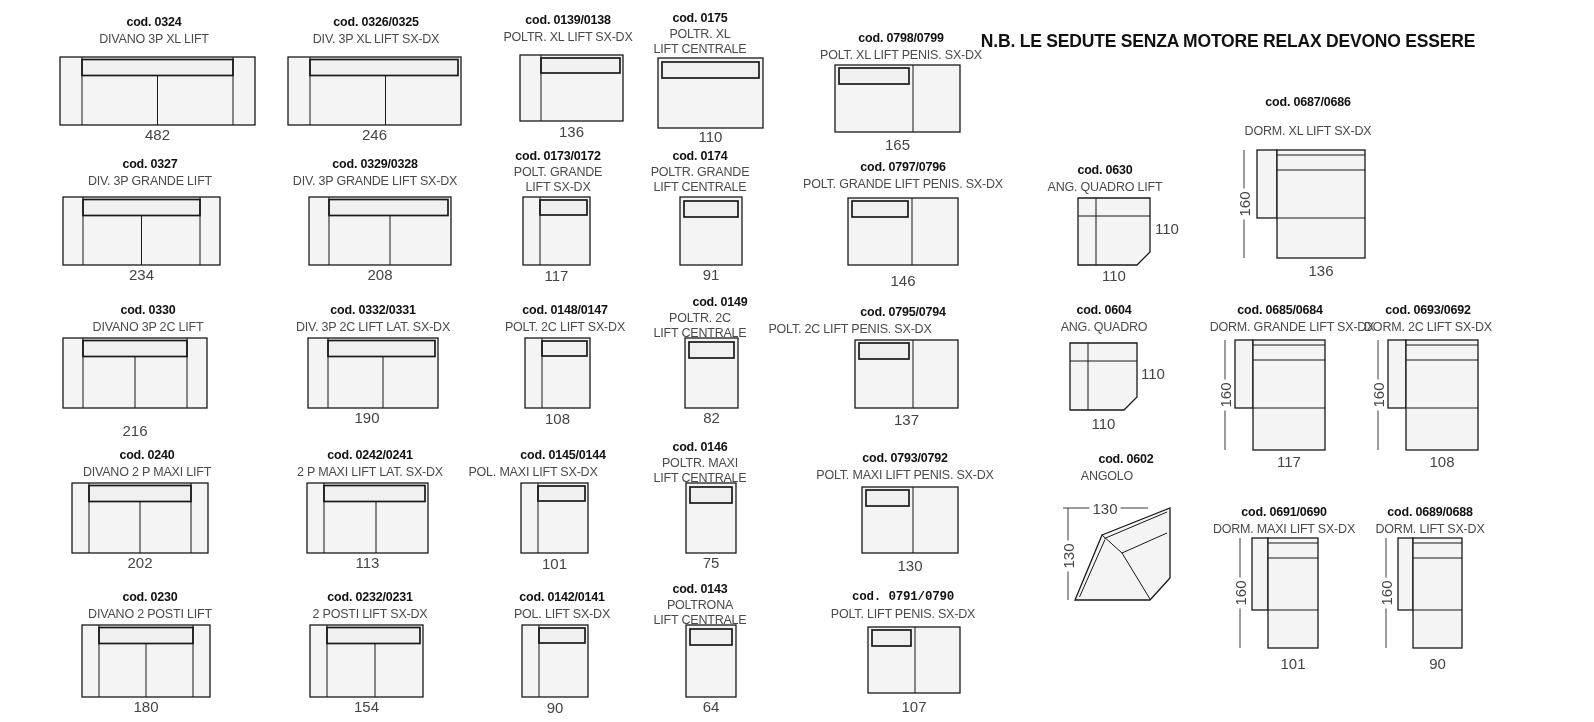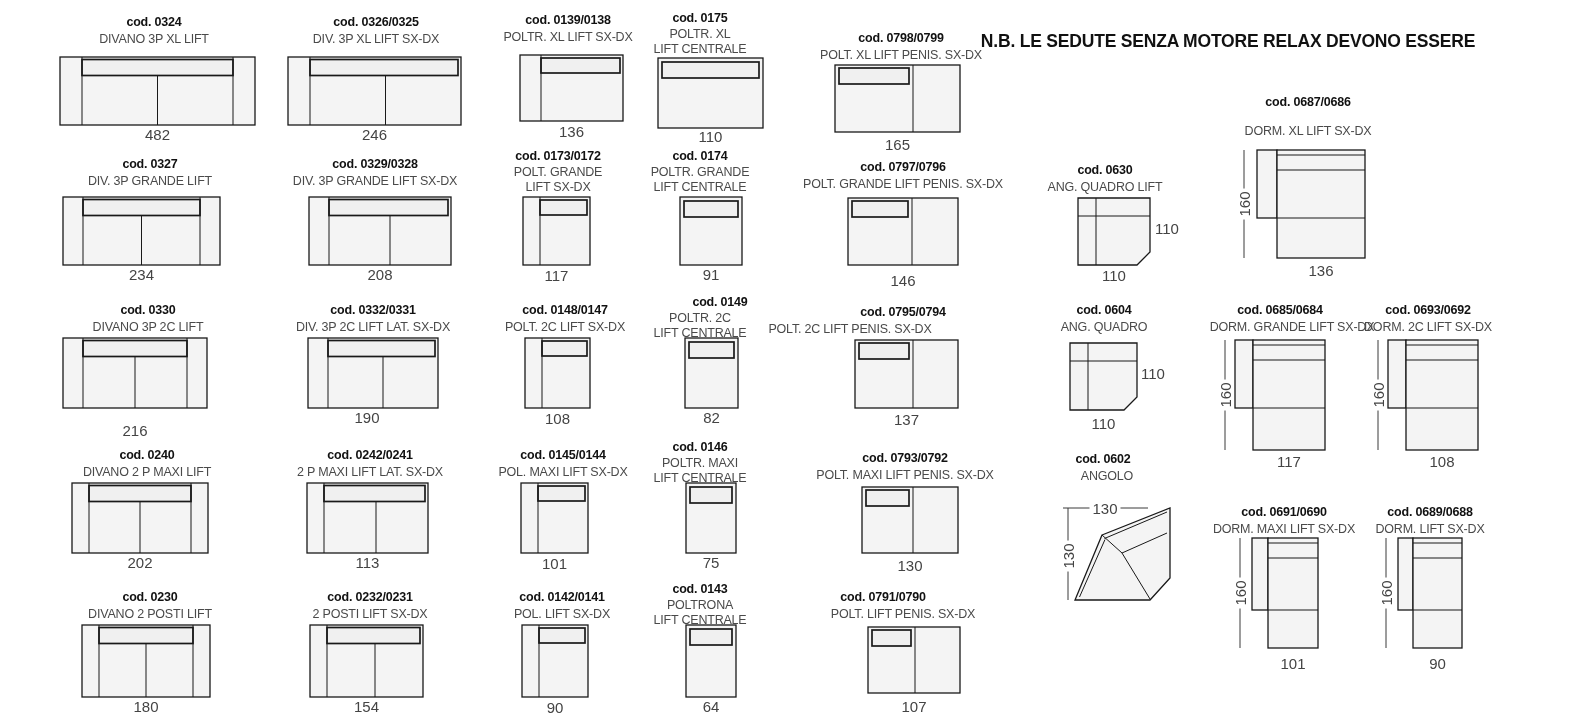--- a/index.html
+++ b/index.html
@@ -278,21 +278,21 @@
     <div class="t-code" style="left: 903px; top: 306px;">cod. 0795/0794</div>
     <div class="t-name" style="left: 850px; top: 323px;">POLT. 2C LIFT PENIS. SX-DX</div>
     <div class="t-dim" style="left: 906.5px; top: 412px;">137</div>
     <div class="t-code" style="left: 147px; top: 449px;">cod. 0240</div>
     <div class="t-name" style="left: 147px; top: 466px;">DIVANO 2 P MAXI LIFT</div>
     <div class="t-dim" style="left: 140px; top: 555px;">202</div>
     <div class="t-code" style="left: 370px; top: 449px;">cod. 0242/0241</div>
     <div class="t-name" style="left: 370px; top: 466px;">2 P MAXI LIFT LAT. SX-DX</div>
     <div class="t-dim" style="left: 367.5px; top: 555px;">113</div>
     <div class="t-code" style="left: 563px; top: 449px;">cod. 0145/0144</div>
-    <div class="t-name" style="left: 563px; top: 466px;">POL. MAXI LIFT SX-DX</div>
+    <div class="t-name" style="left: 533px; top: 466px;">POL. MAXI LIFT SX-DX</div>
     <div class="t-dim" style="left: 554.5px; top: 556px;">101</div>
     <div class="t-code" style="left: 700px; top: 441px;">cod. 0146</div>
     <div class="t-name" style="left: 700px; top: 457px;">POLTR. MAXI</div>
     <div class="t-name" style="left: 700px; top: 472px;">LIFT CENTRALE</div>
     <div class="t-dim" style="left: 711px; top: 555px;">75</div>
     <div class="t-code" style="left: 905px; top: 452px;">cod. 0793/0792</div>
     <div class="t-name" style="left: 905px; top: 469px;">POLT. MAXI LIFT PENIS. SX-DX</div>
     <div class="t-dim" style="left: 910px; top: 558px;">130</div>
     <div class="t-code" style="left: 150px; top: 591px;">cod. 0230</div>
     <div class="t-name" style="left: 150px; top: 608px;">DIVANO 2 POSTI LIFT</div>
@@ -300,32 +300,32 @@
     <div class="t-code" style="left: 370px; top: 591px;">cod. 0232/0231</div>
     <div class="t-name" style="left: 370px; top: 608px;">2 POSTI LIFT SX-DX</div>
     <div class="t-dim" style="left: 366.5px; top: 699px;">154</div>
     <div class="t-code" style="left: 562px; top: 591px;">cod. 0142/0141</div>
     <div class="t-name" style="left: 562px; top: 608px;">POL. LIFT SX-DX</div>
     <div class="t-dim" style="left: 555px; top: 700px;">90</div>
     <div class="t-code" style="left: 700px; top: 583px;">cod. 0143</div>
     <div class="t-name" style="left: 700px; top: 599px;">POLTRONA</div>
     <div class="t-name" style="left: 700px; top: 614px;">LIFT CENTRALE</div>
     <div class="t-dim" style="left: 711px; top: 699px;">64</div>
-    <div class="t-code" style="left: 883px; top: 591px;">cod. 0791/0790</div>
+    <div class="t-code" style="left: 903px; top: 591px; font-family: Liberation Mono, monospace;">cod. 0791/0790</div>
     <div class="t-name" style="left: 903px; top: 608px;">POLT. LIFT PENIS. SX-DX</div>
     <div class="t-dim" style="left: 914px; top: 699px;">107</div>
     <div class="t-code" style="left: 1105px; top: 164px;">cod. 0630</div>
     <div class="t-name" style="left: 1105px; top: 181px;">ANG. QUADRO LIFT</div>
     <div class="t-dim-l" style="left: 1155px; top: 221px;">110</div>
     <div class="t-dim" style="left: 1114px; top: 268px;">110</div>
     <div class="t-code" style="left: 1104px; top: 304px;">cod. 0604</div>
     <div class="t-name" style="left: 1104px; top: 321px;">ANG. QUADRO</div>
     <div class="t-dim-l" style="left: 1141px; top: 366px;">110</div>
     <div class="t-dim" style="left: 1103.5px; top: 416px;">110</div>
-    <div class="t-code" style="left: 1103px; top: 453px;">cod. 0602</div>
+    <div class="t-code" style="left: 1126px; top: 453px;">cod. 0602</div>
     <div class="t-name" style="left: 1107px; top: 470px;">ANGOLO</div>
     <div class="t-dimc" style="left: 1105px; top: 508px;">130</div>
     <div class="t-dim-v" style="left: 1068px; top: 556px;">130</div>
     <div class="t-code" style="left: 1308px; top: 96px; text-align: right;">cod. 0687/0686</div>
     <div class="t-name" style="left: 1308px; top: 125px;">DORM. XL LIFT SX-DX</div>
     <div class="t-dim-v" style="left: 1244px; top: 204px;">160</div>
     <div class="t-dim" style="left: 1321px; top: 263px;">136</div>
     <div class="t-code" style="left: 1280px; top: 304px;">cod. 0685/0684</div>
     <div class="t-name" style="left: 1280px; top: 321px; padding-left: 24px;">DORM. GRANDE LIFT SX-DX</div>
     <div class="t-dim-v" style="left: 1225px; top: 395px;">160</div>

